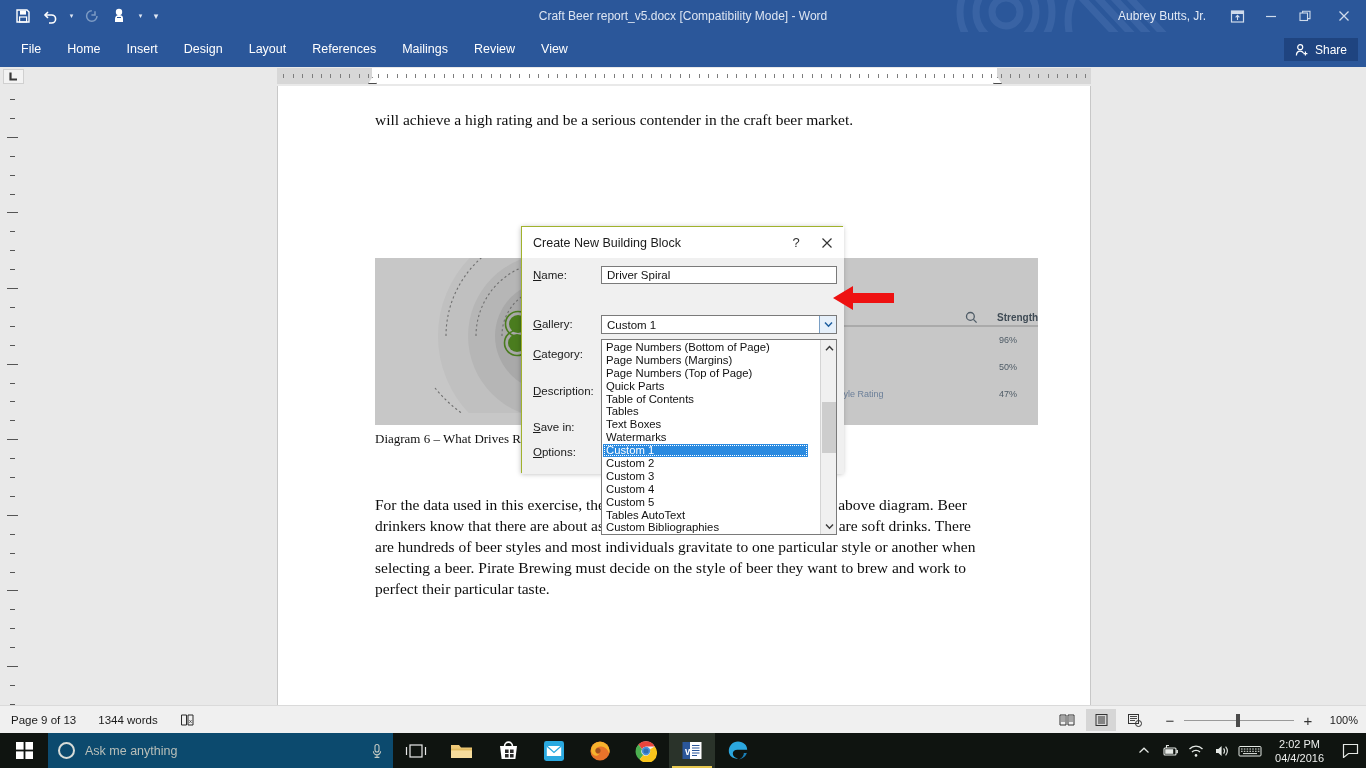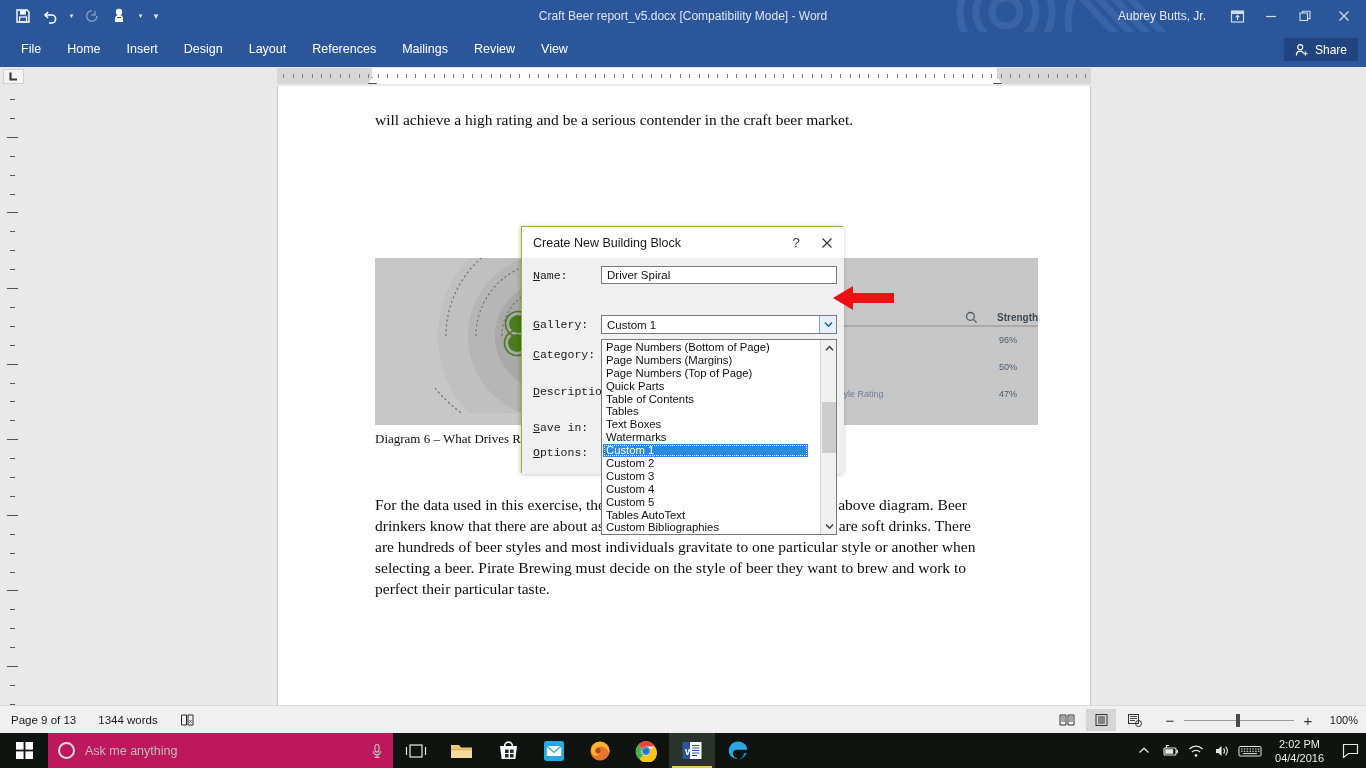--- a/index.html
+++ b/index.html
@@ -139,21 +139,21 @@
   
   .taskbar {
     position: absolute; left: 0; top: 733px; width: 1366px; height: 35px;
     background: #0f1410;
     display: flex; align-items: center;
   }
   .start {
     width: 48px; height: 35px; display: flex; align-items: center; justify-content: center;
   }
   .cortana {
-    width: 345px; height: 35px; background: #be185d; display: flex; align-items: center;
+    width: 345px; height: 35px; background: #0c4a6e; display: flex; align-items: center;
     gap: 10px; padding: 0 10px;
   }
   .cortana-ring {
     width: 17px; height: 17px; border: 2px solid #d8dcd8; border-radius: 50%;
   }
   .cortana-txt { color: #b9bfb9; font-size: 12.5px; flex: 1; }
   .tbicons { display: flex; align-items: center; }
   .tbicon {
     width: 46px; height: 35px; display: flex; align-items: center; justify-content: center;
     position: relative;
@@ -181,21 +181,21 @@
     position: absolute; left: 0; top: 0; width: 322px; height: 31px;
     background: #ffffff;
     display: flex; align-items: center;
   }
   .dlg-title-text { font-size: 12.5px; color: #1b1b1b; padding-left: 11px; flex: 1; }
   .dlg-help { width: 28px; height: 31px; display: flex; align-items: center; justify-content: center;
     font-size: 13px; color: #333; }
   .dlg-close { width: 34px; height: 31px; display: flex; align-items: center; justify-content: center;
     font-size: 15px; color: #333; }
   .dlg-body { position: absolute; left: 0; top: 31px; width: 322px; height: 216px; background: #f0f0f0; }
-  .fld-label { position: absolute; font-size: 11.5px; color: #1b1b1b; font-family: Liberation Mono, monospace; }
+  .fld-label { position: absolute; font-size: 11.5px; color: #1b1b1b; }
   .fld-label u { text-decoration: underline; }
   .txtbox {
     position: absolute; background: #ffffff; border: 1px solid #7a7a7a;
     font-size: 11.5px; color: #111; display: flex; align-items: center; padding-left: 5px;
   }
   .combobox {
     position: absolute; background: #ffffff; border: 1px solid #7a7a7a;
     font-size: 11.5px; color: #111; display: flex; align-items: center;
   }
   .cb-text { padding-left: 5px; flex: 1; }

